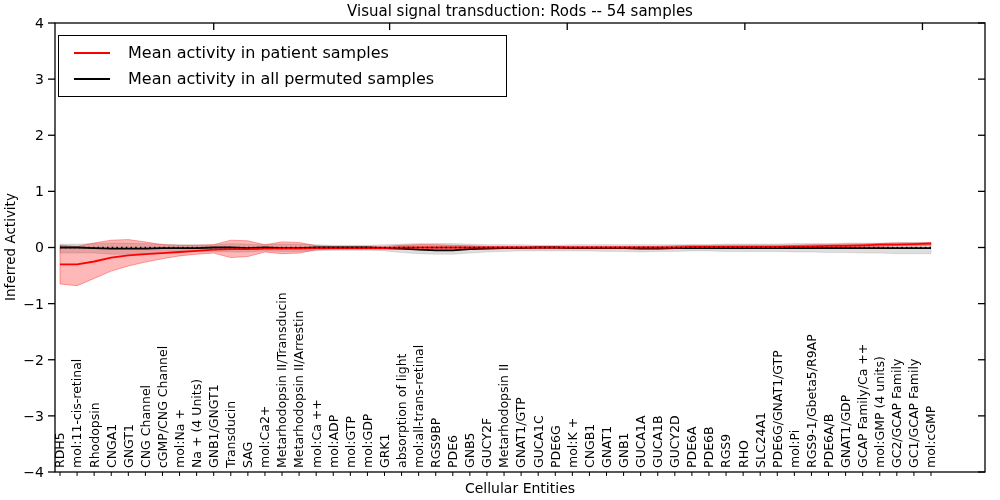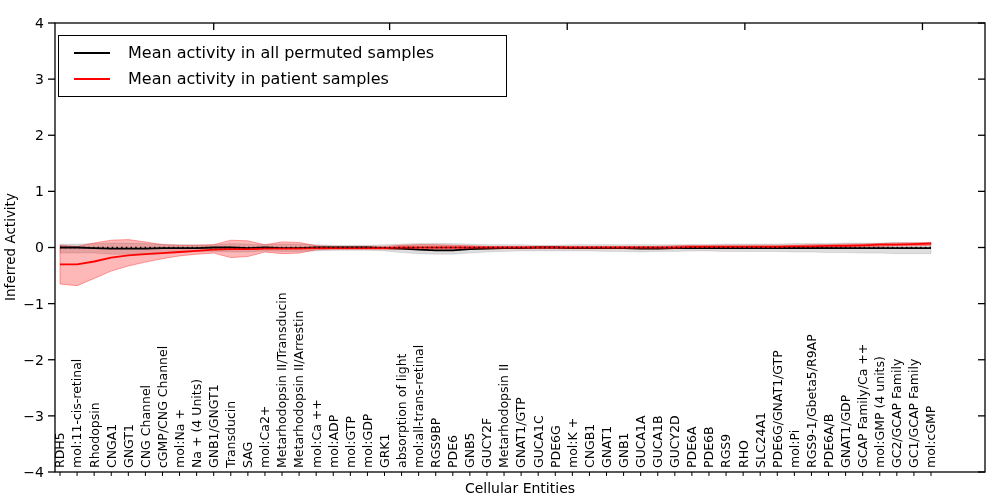--- a/index.html
+++ b/index.html
@@ -28,20 +28,21 @@
     display:flex;flex-direction:column;justify-content:space-evenly;
     padding-left:15px;
   }
   .legend-row{display:flex;align-items:center;font-size:16px;line-height:1;}
   .legend-sample{width:36px;height:0;border-top:2px solid #000;margin-right:18px;flex:0 0 auto;}
 </style>
 </head>
 <body>
 
 <div class="figure">
+  <div class="chart-title">Visual signal transduction: Rods -- 54 samples</div>
   <div class="y-label">Inferred Activity</div>
   <svg id="plot-svg" width="1000" height="500">
       <path d="M60.0,244.1 L77.1,244.1 L94.2,243.6 L111.2,243.0 L128.3,243.0 L145.4,243.6 L162.5,244.1 L179.5,244.7 L196.6,244.7 L213.7,244.7 L230.8,243.6 L247.9,244.1 L264.9,244.7 L282.0,244.1 L299.1,244.1 L316.2,244.7 L333.3,245.3 L350.3,245.3 L367.4,245.3 L384.5,244.7 L401.6,244.1 L418.6,243.6 L435.7,243.6 L452.8,243.6 L469.9,244.1 L487.0,244.7 L504.0,244.7 L521.1,244.7 L538.2,245.3 L555.3,245.3 L572.4,244.7 L589.4,244.7 L606.5,244.7 L623.6,244.7 L640.7,244.7 L657.7,244.7 L674.8,244.7 L691.9,244.7 L709.0,244.7 L726.1,244.1 L743.1,244.1 L760.2,244.1 L777.3,244.1 L794.4,243.6 L811.5,243.6 L828.5,243.6 L845.6,243.0 L862.7,243.0 L879.8,243.0 L896.8,242.4 L913.9,242.4 L931.0,242.4 L931.0,253.7 L913.9,253.7 L896.8,253.7 L879.8,253.1 L862.7,253.1 L845.6,252.6 L828.5,252.6 L811.5,252.0 L794.4,252.0 L777.3,251.4 L760.2,251.4 L743.1,251.4 L726.1,251.4 L709.0,250.9 L691.9,250.9 L674.8,251.4 L657.7,251.4 L640.7,252.0 L623.6,251.4 L606.5,251.4 L589.4,250.9 L572.4,250.9 L555.3,250.9 L538.2,250.9 L521.1,250.9 L504.0,251.4 L487.0,252.0 L469.9,253.1 L452.8,254.2 L435.7,254.2 L418.6,253.7 L401.6,252.6 L384.5,250.9 L367.4,250.3 L350.3,250.3 L333.3,250.3 L316.2,250.9 L299.1,251.4 L282.0,251.4 L264.9,250.9 L247.9,252.0 L230.8,252.0 L213.7,251.4 L196.6,251.4 L179.5,252.0 L162.5,252.6 L145.4,253.7 L128.3,254.2 L111.2,254.2 L94.2,253.1 L77.1,253.1 L60.0,253.1 Z" fill="rgba(0,0,0,0.13)" stroke="rgba(0,0,0,0.10)" stroke-width="1"></path>
       <path d="M60.0,245.3 L77.1,246.4 L94.2,243.0 L111.2,240.2 L128.3,239.6 L145.4,241.9 L162.5,244.7 L179.5,245.3 L196.6,245.3 L213.7,244.7 L230.8,240.2 L247.9,240.8 L264.9,244.7 L282.0,241.9 L299.1,242.4 L316.2,245.8 L333.3,246.4 L350.3,246.4 L367.4,246.4 L384.5,246.4 L401.6,245.3 L418.6,244.7 L435.7,244.7 L452.8,245.3 L469.9,245.8 L487.0,246.4 L504.0,246.4 L521.1,246.4 L538.2,246.4 L555.3,246.4 L572.4,246.4 L589.4,246.4 L606.5,246.4 L623.6,246.4 L640.7,246.4 L657.7,246.4 L674.8,245.8 L691.9,245.3 L709.0,245.3 L726.1,245.3 L743.1,245.3 L760.2,245.3 L777.3,245.3 L794.4,245.3 L811.5,244.7 L828.5,244.7 L845.6,244.1 L862.7,244.1 L879.8,243.6 L896.8,243.0 L913.9,243.0 L931.0,242.4 L931.0,245.3 L913.9,245.8 L896.8,245.8 L879.8,246.4 L862.7,246.9 L845.6,246.9 L828.5,247.5 L811.5,247.5 L794.4,247.5 L777.3,248.1 L760.2,248.1 L743.1,248.6 L726.1,248.6 L709.0,248.6 L691.9,248.6 L674.8,248.6 L657.7,248.6 L640.7,248.6 L623.6,248.6 L606.5,248.6 L589.4,248.6 L572.4,248.6 L555.3,248.6 L538.2,248.6 L521.1,248.6 L504.0,248.6 L487.0,248.6 L469.9,248.6 L452.8,249.2 L435.7,249.2 L418.6,249.2 L401.6,249.2 L384.5,249.2 L367.4,249.2 L350.3,249.2 L333.3,249.2 L316.2,249.7 L299.1,253.1 L282.0,253.7 L264.9,252.0 L247.9,256.5 L230.8,257.6 L213.7,253.1 L196.6,254.2 L179.5,255.9 L162.5,258.7 L145.4,262.1 L128.3,266.0 L111.2,271.1 L94.2,278.4 L77.1,285.7 L60.0,284.0 Z" fill="rgba(255,0,0,0.28)" stroke="rgba(255,0,0,0.35)" stroke-width="1"></path>
       <polyline points="60.0,247.5 77.1,247.5 94.2,248.1 111.2,248.6 128.3,248.6 145.4,248.6 162.5,248.1 179.5,248.1 196.6,248.1 213.7,247.5 230.8,247.5 247.9,248.1 264.9,247.5 282.0,248.1 299.1,248.1 316.2,247.5 333.3,247.5 350.3,247.5 367.4,247.5 384.5,248.1 401.6,248.6 418.6,249.7 435.7,250.3 452.8,250.3 469.9,249.2 487.0,248.6 504.0,248.1 521.1,248.1 538.2,247.5 555.3,247.5 572.4,248.1 589.4,248.1 606.5,248.1 623.6,248.1 640.7,248.6 657.7,248.6 674.8,248.1 691.9,248.1 709.0,248.1 726.1,248.1 743.1,248.1 760.2,248.1 777.3,248.1 794.4,248.1 811.5,248.1 828.5,248.1 845.6,248.1 862.7,248.1 879.8,248.1 896.8,248.1 913.9,248.1 931.0,248.1" fill="none" stroke="#000000" stroke-width="1.8"></polyline>
       <polyline points="60.0,264.3 77.1,264.3 94.2,261.5 111.2,257.6 128.3,255.4 145.4,254.2 162.5,253.1 179.5,252.0 196.6,250.9 213.7,249.7 230.8,249.2 247.9,249.2 264.9,248.6 282.0,248.6 299.1,248.6 316.2,248.1 333.3,248.1 350.3,248.1 367.4,248.1 384.5,248.1 401.6,247.5 418.6,247.5 435.7,247.5 452.8,247.5 469.9,247.5 487.0,247.5 504.0,247.5 521.1,247.5 538.2,247.5 555.3,247.5 572.4,247.5 589.4,247.5 606.5,247.5 623.6,247.5 640.7,247.5 657.7,247.5 674.8,247.5 691.9,246.9 709.0,246.9 726.1,246.9 743.1,246.9 760.2,246.9 777.3,246.9 794.4,246.4 811.5,246.4 828.5,245.8 845.6,245.8 862.7,245.3 879.8,244.7 896.8,244.7 913.9,244.1 931.0,243.6" fill="none" stroke="#ff0000" stroke-width="1.8"></polyline>
       <line x1="60" y1="247.5" x2="931" y2="247.5" stroke="#000000" stroke-width="1.6" stroke-dasharray="1.5 3.2"></line>
       <rect x="55" y="23" width="930" height="449" fill="none" stroke="#000" stroke-width="1.3"></rect>
       <line x1="48" y1="472" x2="55" y2="472" stroke="#000" stroke-width="1.3"></line>
       <line x1="978" y1="472" x2="985" y2="472" stroke="#000" stroke-width="1.3"></line>
@@ -175,22 +176,22 @@
       <text transform="translate(879.7647058823529,468) rotate(-90)" text-anchor="start" dy="0.35em" font-size="12.5px" fill="#000">mol:GMP (4 units)</text>
       <line x1="896.843137254902" y1="472" x2="896.843137254902" y2="476" stroke="#000" stroke-width="1"></line>
       <text transform="translate(896.843137254902,468) rotate(-90)" text-anchor="start" dy="0.35em" font-size="12.5px" fill="#000">GC2/GCAP Family</text>
       <line x1="913.9215686274509" y1="472" x2="913.9215686274509" y2="476" stroke="#000" stroke-width="1"></line>
       <text transform="translate(913.9215686274509,468) rotate(-90)" text-anchor="start" dy="0.35em" font-size="12.5px" fill="#000">GC1/GCAP Family</text>
       <line x1="931" y1="472" x2="931" y2="476" stroke="#000" stroke-width="1"></line>
       <text transform="translate(931,468) rotate(-90)" text-anchor="start" dy="0.35em" font-size="12.5px" fill="#000">mol:cGMP</text>
     </svg>
   <div class="legend">
     <div class="legend-row">
+      <span class="legend-sample" id="legend-sample-1" style="border-top-color: rgb(255, 0, 0);"></span>
+      <span>Mean activity in patient samples</span>
+    </div>
+    <div class="legend-row">
       <span class="legend-sample" id="legend-sample-0" style="border-top-color: rgb(0, 0, 0);"></span>
       <span>Mean activity in all permuted samples</span>
-    </div>
-    <div class="legend-row">
-      <span class="legend-sample" id="legend-sample-1" style="border-top-color: rgb(255, 0, 0);"></span>
-      <span>Mean activity in patient samples</span>
     </div>
   </div>
   <div class="x-label">Cellular Entities</div>
 </div>
 
 </body></html>

